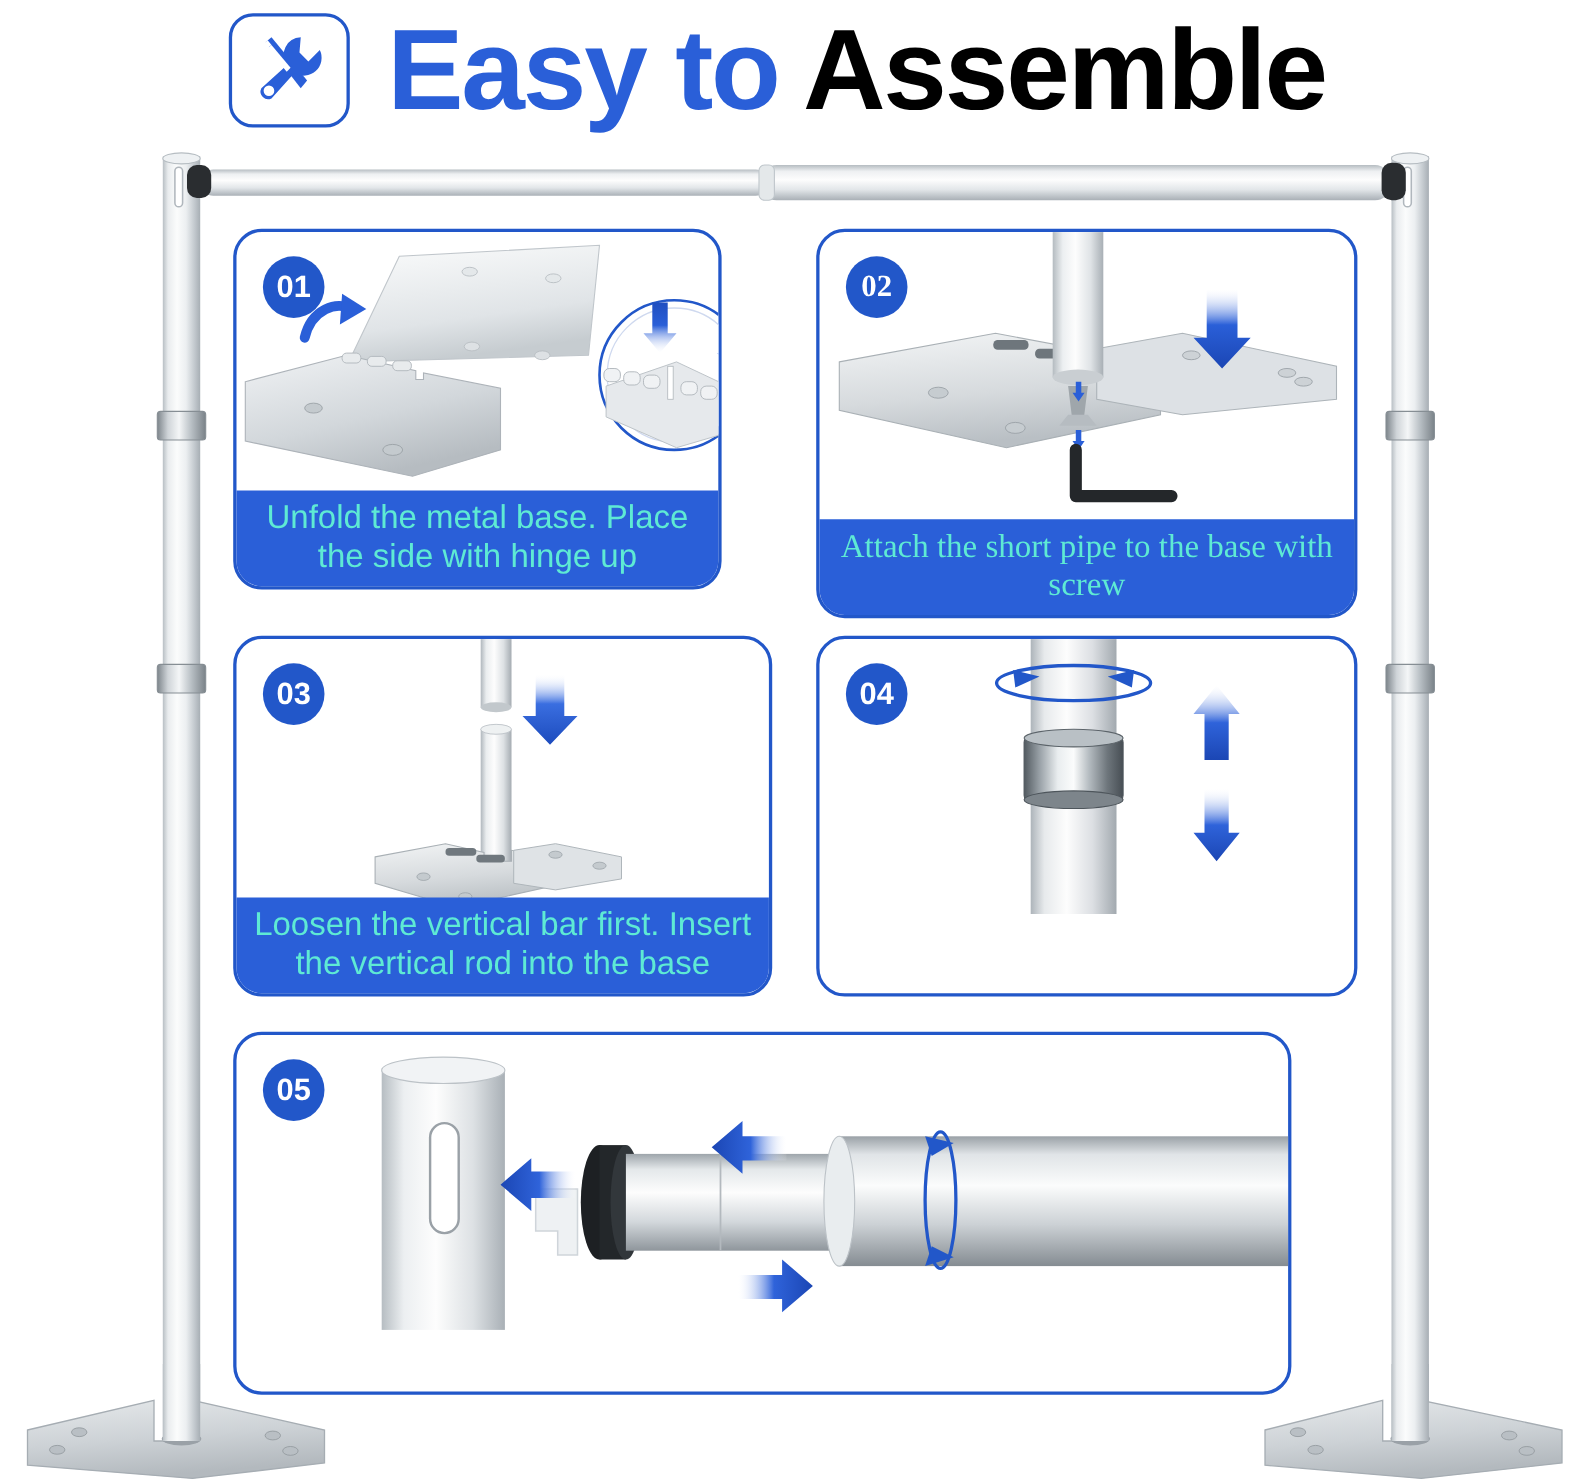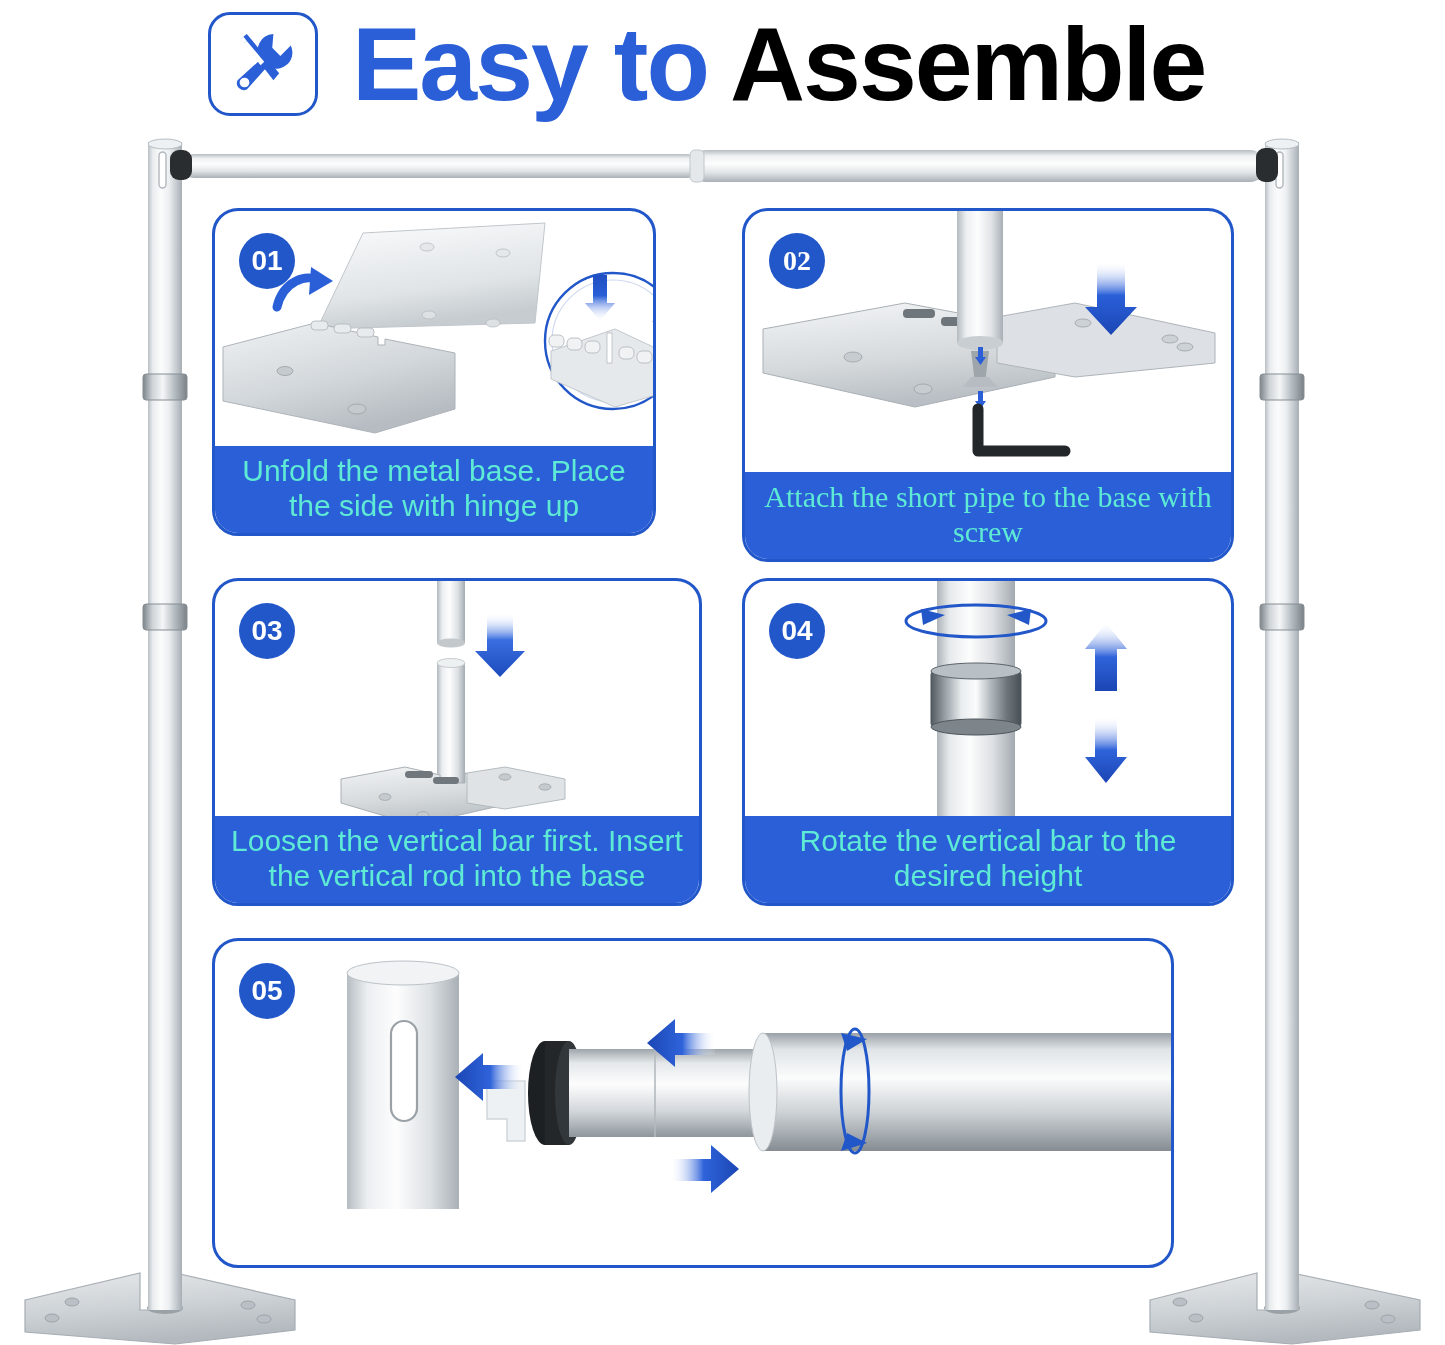--- a/index.html
+++ b/index.html
@@ -366,21 +366,20 @@
 
       <ellipse cx="231" cy="40" rx="70" ry="16" fill="none" stroke="#2257c9" stroke-width="3"></ellipse>
       <polygon points="176,28 200,34 178,44" fill="#2257c9"></polygon>
       <polygon points="286,28 262,34 284,44" fill="#2257c9"></polygon>
 
       <polygon points="350,42 372,42 372,84 382,84 361,110 340,84 350,84" fill="url(#arrUp4)" transform="rotate(180 361 76)"></polygon>
       <polygon points="350,136 372,136 372,176 382,176 361,202 340,176 350,176" fill="url(#arrDn4)"></polygon>
     </svg>
   </div>
   <div class="badge">04</div>
-  <div class="cap">Rotate the vertical bar to the desired height</div>
 </div>
 
 <div class="panel" id="p5">
   <div class="art">
     <svg width="1022" height="268" viewBox="0 0 1022 268" xmlns="http://www.w3.org/2000/svg">
       <defs>
         <linearGradient id="up5" x1="0" y1="0" x2="1" y2="0">
           <stop offset="0%" stop-color="#b6bdc2"></stop>
             <stop offset="18%" stop-color="#eceff1"></stop>
             <stop offset="44%" stop-color="#fdfdfd"></stop>

